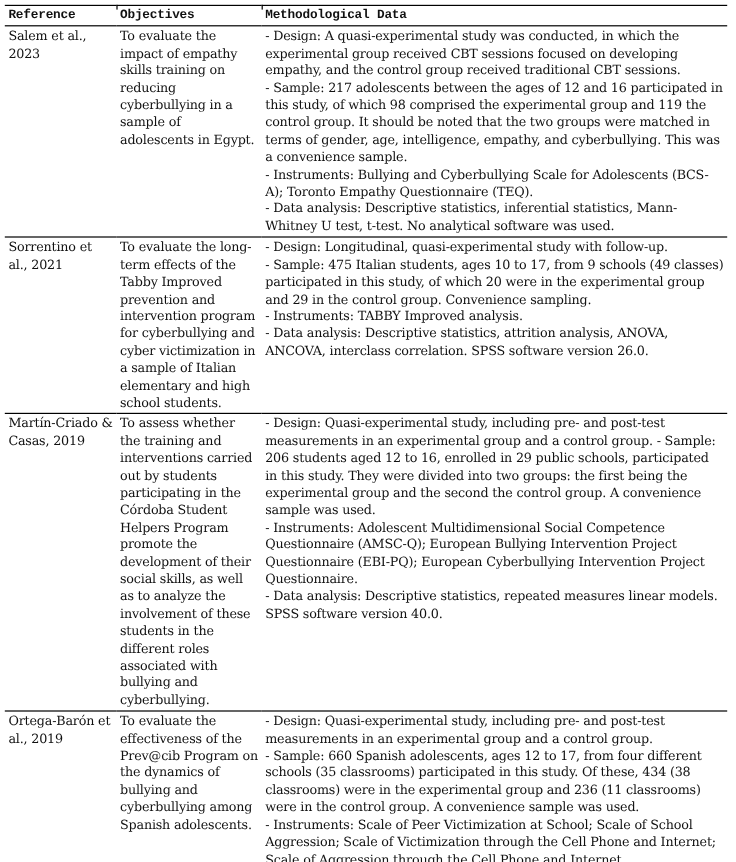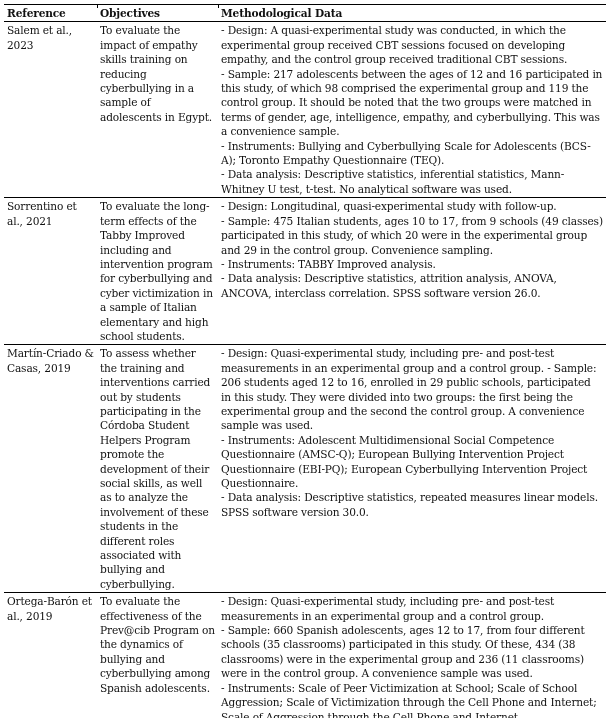--- a/index.html
+++ b/index.html
@@ -18,20 +18,21 @@
       letter-spacing: -0.15px;
     }
     col.c1 { width: 93px; }
     col.c2 { width: 121px; }
     col.c3 { width: 388px; }
     thead tr { border-top: 1.3px solid #000; border-bottom: 1.3px solid #000; }
     tbody tr { border-bottom: 1.3px solid #000; }
     th {
       text-align: left; font-weight: bold; vertical-align: top;
       padding: 1px 3px 1px 3px;
+      font-family: Liberation Mono, monospace;
     }
     td { vertical-align: top; padding: 1px 3px 1px 3px; margin-left: 10px; }
     td.c3 p { margin: 0; }
     .tick { position: absolute; top: 0px; width: 1px; height: 4px; background: #000; }
   </style>
 </head>
 <body>
 
 <div class="tbl-wrap">
   <span class="tick" style="left:93px"></span>
@@ -55,35 +56,35 @@
         <td>To evaluate the impact of empathy skills training on reducing cyberbullying in a sample of adolescents in Egypt.</td>
         <td class="c3">
           <p>- Design: A quasi-experimental study was conducted, in which the experimental group received CBT sessions focused on developing empathy, and the control group received traditional CBT sessions.</p>
           <p>- Sample: 217 adolescents between the ages of 12 and 16 participated in this study, of which 98 comprised the experimental group and 119 the control group. It should be noted that the two groups were matched in terms of gender, age, intelligence, empathy, and cyberbullying. This was a convenience sample.</p>
           <p>- Instruments: Bullying and Cyberbullying Scale for Adolescents (BCS-A); Toronto Empathy Questionnaire (TEQ).</p>
           <p>- Data analysis: Descriptive statistics, inferential statistics, Mann-Whitney U test, t-test. No analytical software was used.</p>
         </td>
       </tr>
       <tr>
         <td>Sorrentino et al., 2021</td>
-        <td>To evaluate the long-term effects of the Tabby Improved including and intervention program for cyberbullying and cyber victimization in a sample of Italian elementary and high school students.</td>
+        <td>To evaluate the long-term effects of the Tabby Improved prevention and intervention program for cyberbullying and cyber victimization in a sample of Italian elementary and high school students.</td>
         <td class="c3">
           <p>- Design: Longitudinal, quasi-experimental study with follow-up.</p>
           <p>- Sample: 475 Italian students, ages 10 to 17, from 9 schools (49 classes) participated in this study, of which 20 were in the experimental group and 29 in the control group. Convenience sampling.</p>
           <p>- Instruments: TABBY Improved analysis.</p>
           <p>- Data analysis: Descriptive statistics, attrition analysis, ANOVA, ANCOVA, interclass correlation. SPSS software version 26.0.</p>
         </td>
       </tr>
       <tr>
         <td>Martín-Criado &amp; Casas, 2019</td>
         <td>To assess whether the training and interventions carried out by students participating in the Córdoba Student Helpers Program promote the development of their social skills, as well as to analyze the involvement of these students in the different roles associated with bullying and cyberbullying.</td>
         <td class="c3">
           <p>- Design: Quasi-experimental study, including pre- and post-test measurements in an experimental group and a control group. - Sample: 206 students aged 12 to 16, enrolled in 29 public schools, participated in this study. They were divided into two groups: the first being the experimental group and the second the control group. A convenience sample was used.</p>
           <p>- Instruments: Adolescent Multidimensional Social Competence Questionnaire (AMSC-Q); European Bullying Intervention Project Questionnaire (EBI-PQ); European Cyberbullying Intervention Project Questionnaire.</p>
-          <p>- Data analysis: Descriptive statistics, repeated measures linear models. SPSS software version 30.0.</p>
+          <p>- Data analysis: Descriptive statistics, repeated measures linear models. SPSS software version 40.0.</p>
         </td>
       </tr>
       <tr>
         <td>Ortega-Barón et al., 2019</td>
         <td>To evaluate the effectiveness of the Prev@cib Program on the dynamics of bullying and cyberbullying among Spanish adolescents.</td>
         <td class="c3">
           <p>- Design: Quasi-experimental study, including pre- and post-test measurements in an experimental group and a control group.</p>
           <p>- Sample: 660 Spanish adolescents, ages 12 to 17, from four different schools (35 classrooms) participated in this study. Of these, 434 (38 classrooms) were in the experimental group and 236 (11 classrooms) were in the control group. A convenience sample was used.</p>
           <p>- Instruments: Scale of Peer Victimization at School; Scale of School Aggression; Scale of Victimization through the Cell Phone and Internet; Scale of Aggression through the Cell Phone and Internet.</p>
 

